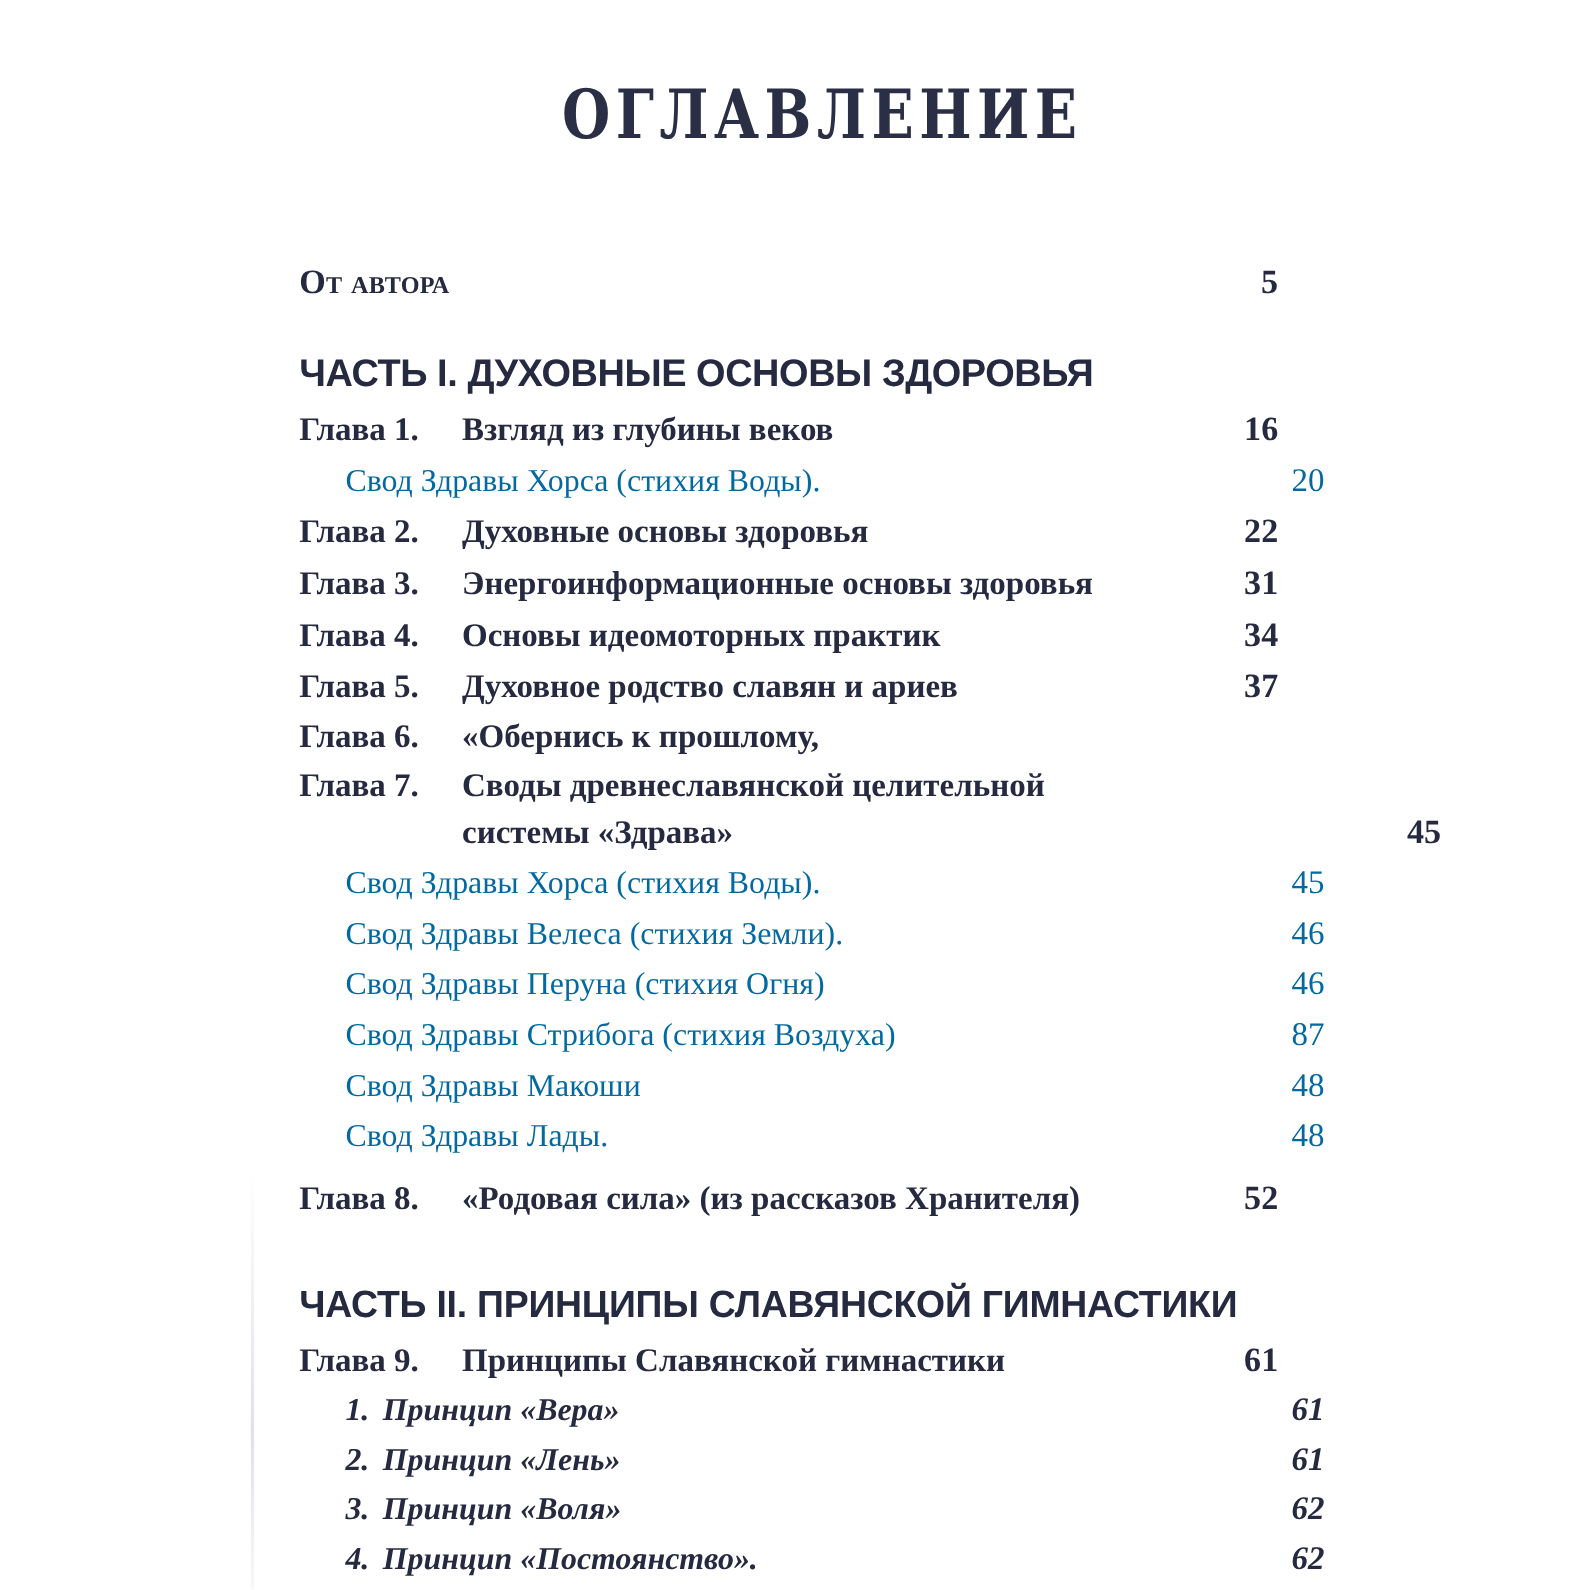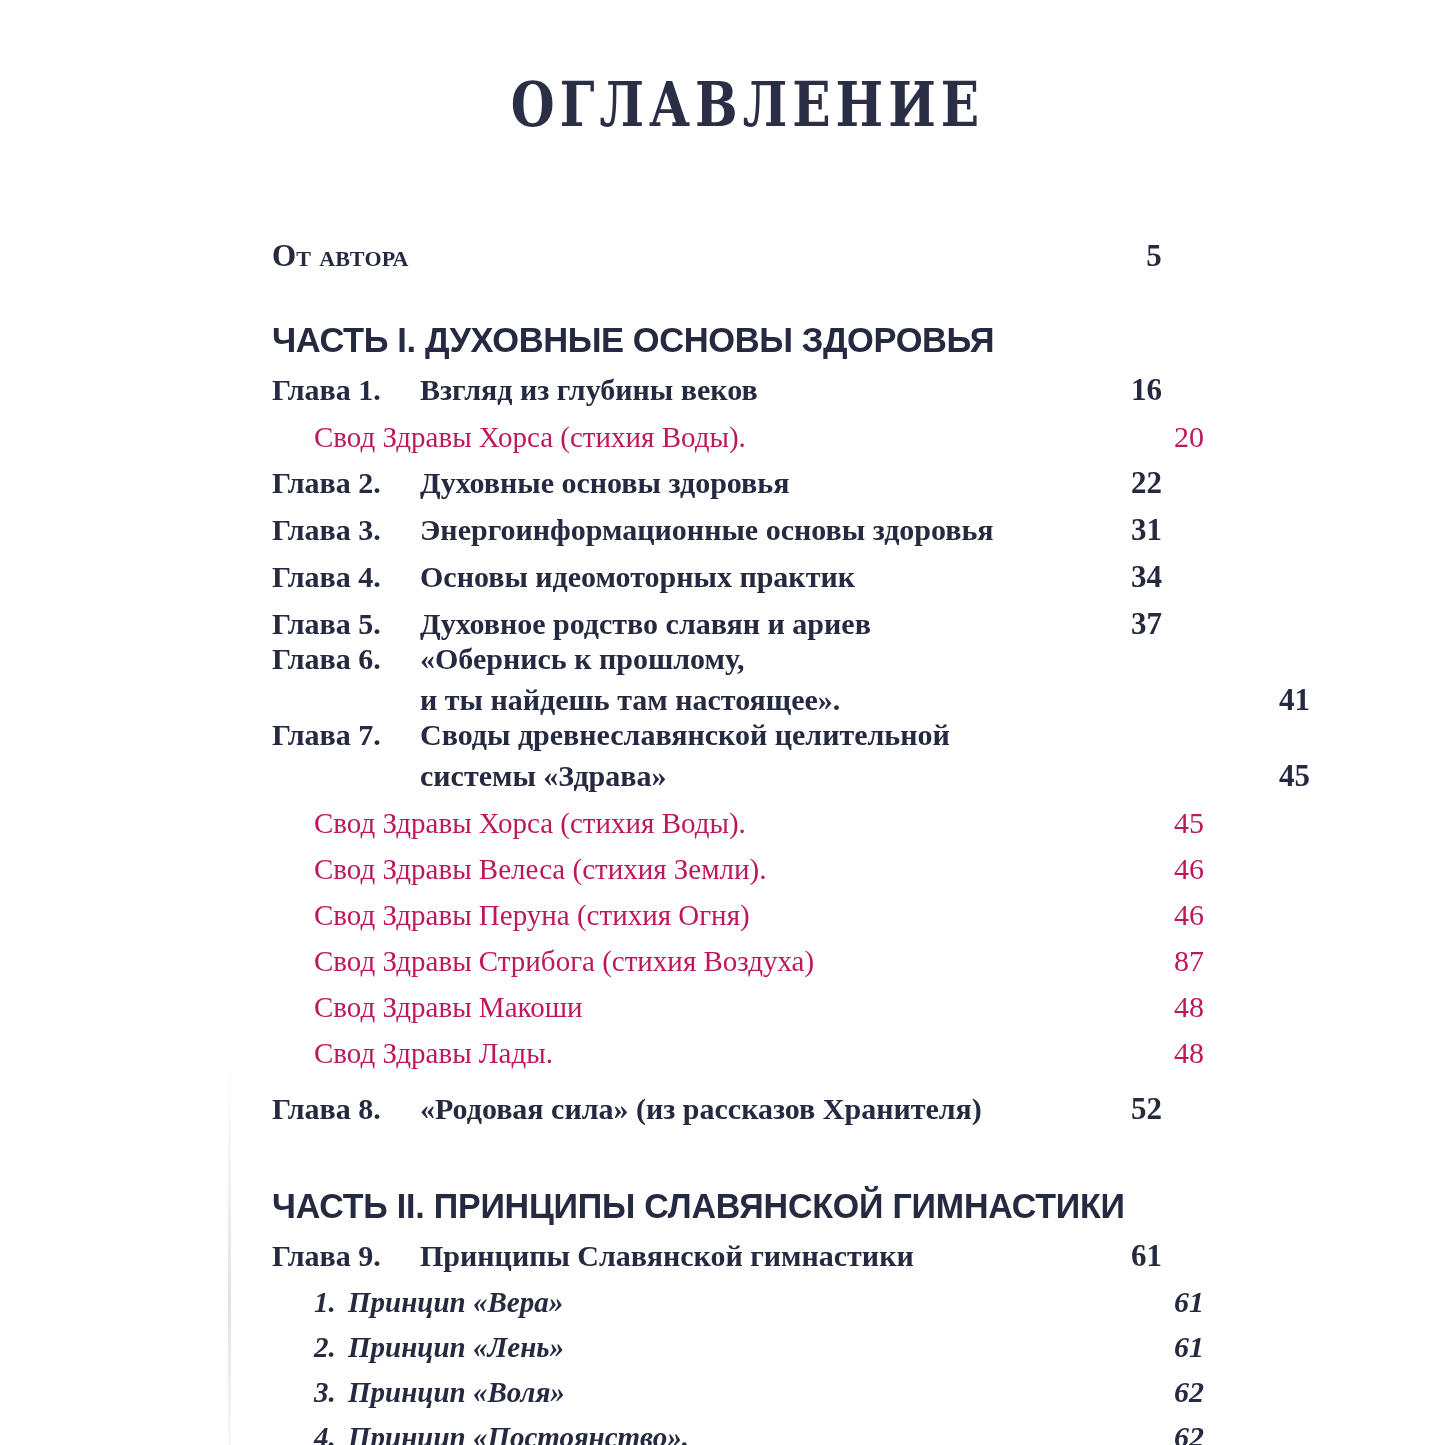--- a/index.html
+++ b/index.html
@@ -127,21 +127,21 @@
     font-weight: 700;
     margin-top: 11px;
   }
   .row-chapter .chap-num {
     display: inline-block;
     min-width: 148px;
   }
   .row-chapter .pageno { font-weight: 700; font-size: 31px; }
 
   
-  .chapter-multi { }
+  .chapter-multi { margin-top: 11px; }
   .chapter-multi .first-line {
     font-size: 30px;
     font-weight: 700;
     white-space: nowrap;
   }
   .chapter-multi .first-line .chap-num {
     display: inline-block;
     min-width: 148px;
   }
   .chapter-multi .cont-row {
@@ -151,21 +151,21 @@
     padding-left: 148px;
   }
   .chapter-multi .cont-row .pageno { font-weight: 700; font-size: 31px; }
 
   
   .row-sub {
     font-size: 29px;
     font-weight: 400;
     padding-left: 42px;
     margin-top: 12px;
-    color: #be185d;
+    color: #0369a1;
     justify-content: center;
   }
   .row-sub .pageno { font-weight: 400; font-size: 30px; }
   .row-sub .dots { letter-spacing: 8px; }
 
   .sub-group { margin-top: 6px; }
 
   
   .row-principle {
     font-size: 29px;
@@ -244,25 +244,20 @@
         <span class="chap-num">Глава 5.</span><span>Духовное родство славян и ариев</span>
       </span>
       <span class="dots"></span>
       <span class="pageno">37</span>
     </div>
 
     <div class="chapter-multi">
       <div class="first-line">
         <span class="chap-num">Глава 6.</span><span>«Обернись к прошлому,</span>
       </div>
-      <div class="row cont-row">
-        <span class="label">и ты найдешь там настоящее».</span>
-        <span class="dots"></span>
-        <span class="pageno">41</span>
-      </div>
     </div>
 
     <div class="chapter-multi">
       <div class="first-line">
         <span class="chap-num">Глава 7.</span><span>Своды древнеславянской целительной</span>
       </div>
       <div class="row cont-row">
         <span class="label">системы «Здрава»</span>
         <span class="dots"></span>
         <span class="pageno">45</span>

